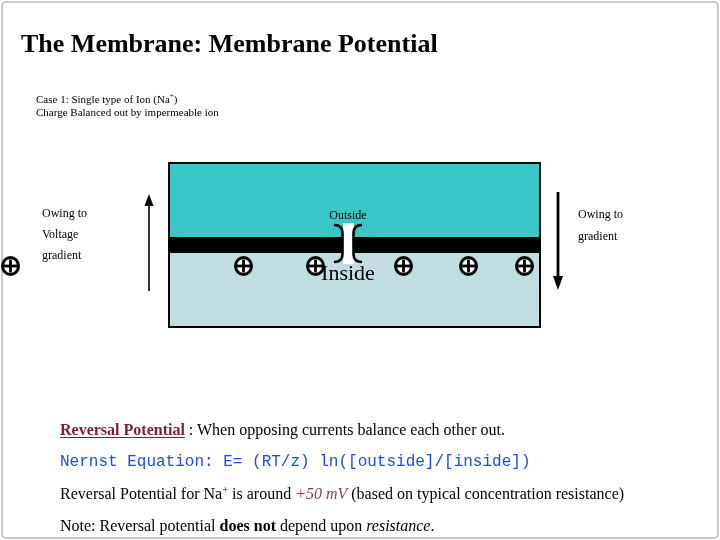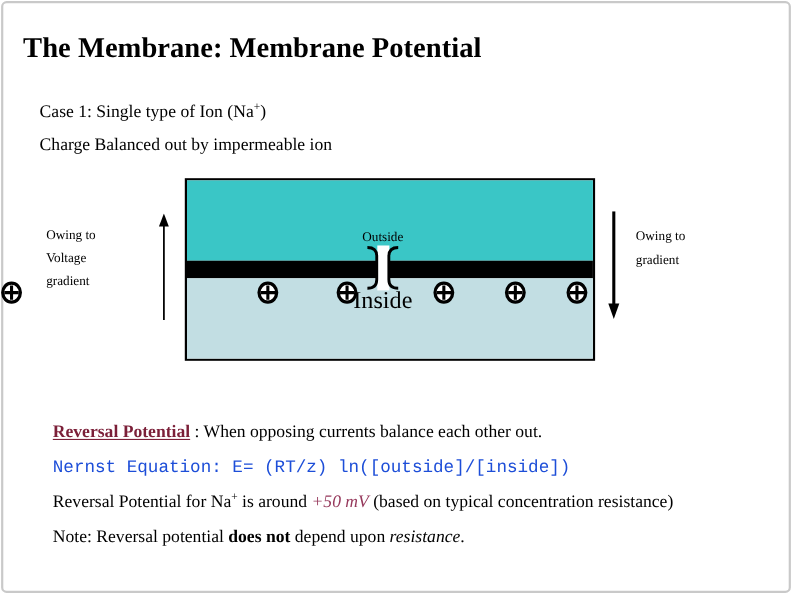--- a/index.html
+++ b/index.html
@@ -13,23 +13,23 @@
   }
   .slide-frame {
     position: absolute; left: 1px; top: 1px; right: 1px; bottom: 1px;
     border: 2px solid #c9c9c9; border-radius: 5px;
     pointer-events: none;
   }
   .page-title {
     position: absolute; left: 21px; top: 29px;
     font-size: 26px; font-weight: bold; white-space: nowrap;
   }
-  .intro-line { position: absolute; left: 36px; font-size: 16px; white-space: nowrap; }
+  .intro-line { position: absolute; left: 36px; font-size: 11px; white-space: nowrap; }
   #case-line { top: 93px; }
-  #balance-line { top: 123px; }
+  #balance-line { top: 106px; }
   sup { font-size: 0.65em; vertical-align: super; line-height: 0; }
 
   
   .membrane-box {
     position: absolute; left: 168px; top: 162px;
     width: 369px; height: 162px;
     border: 2px solid #000;
   }
   .outside-region { position: absolute; left: 0; top: 0; width: 100%; height: 73px; background: #3ac6c6; }
   .membrane-bar   { position: absolute; left: 0; top: 73px; width: 100%; height: 16px; background: #000; }
@@ -56,21 +56,21 @@
 
   .arrow-svg { position: absolute; }
   #up-arrow   { left: 141px; top: 194px; }
   #down-arrow { left: 550px; top: 192px; }
 
   .side-caption { position: absolute; font-size: 12px; line-height: 21px; }
   #left-caption  { left: 42px;  top: 203px; }
   #right-caption { left: 578px; top: 203px; line-height: 22px; }
 
   
-  .note-line { position: absolute; left: 48px; font-size: 16px; white-space: nowrap; }
+  .note-line { position: absolute; left: 60px; font-size: 16px; white-space: nowrap; margin-top: 37px; }
   #note-1 { top: 384px; }
   #note-2 { top: 416px; color: #1d4ed8; font-family: Liberation Mono, monospace; }
   #note-3 { top: 448px; }
   #note-4 { top: 480px; }
   .term-highlight {
     color: #7b1f38; font-weight: bold;
     text-decoration: underline; text-underline-offset: 2px;
   }
   .value-accent { color: #96395c; font-style: italic; }
   .bold-inline { font-weight: bold; }

